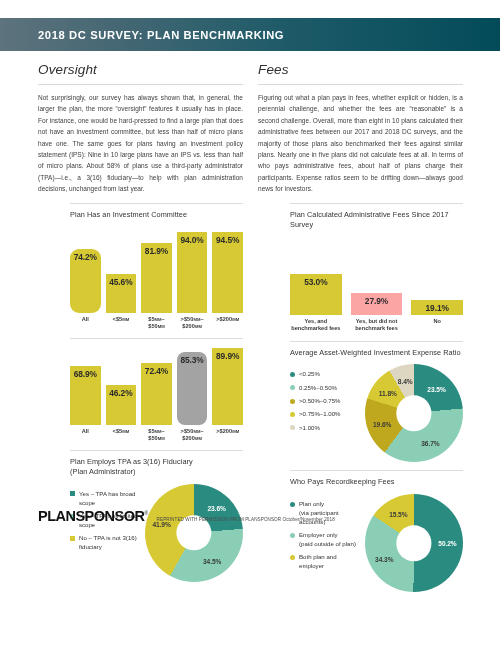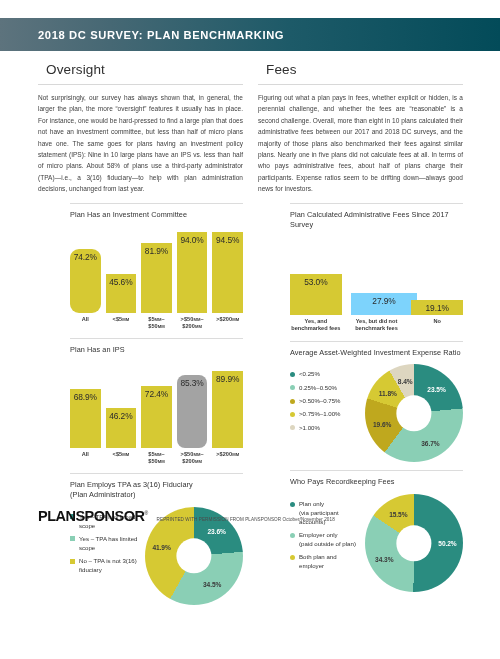--- a/index.html
+++ b/index.html
@@ -21,21 +21,22 @@
     color:#ffffff;font-size:11.2px;font-weight:bold;letter-spacing:.055em;
   }
 
   
   .col{position:absolute;top:62px;width:205px;}
   .col-l{left:38px;}
   .col-r{left:258px;}
 
   .sec-head{
     font-size:13.5px;font-weight:400;color:#2f2f2f;letter-spacing:.01em;
-    margin:0 0 7px 8px;
+    margin:0 0 7px 0;
+    font-style:italic;
   }
   .rule{height:1px;background:#d8d8d8;margin:0 0 7px 0;}
   .rule-thin{height:1px;background:#dcdcdc;}
 
   .body-txt{
     font-size:6.5px;line-height:1.75;color:#3d3d3d;text-align:justify;
     margin:0 0 9px 0;letter-spacing:.005em;
   }
 
   
@@ -43,21 +44,21 @@
   .chart-title{
     font-size:7.3px;color:#333;margin:6px 0 7px 0;letter-spacing:.01em;line-height:1.35;
   }
 
   
   .bars{position:relative;height:86px;display:flex;align-items:flex-end;gap:5px;}
   .bar-wrap{flex:1;display:flex;flex-direction:column;justify-content:flex-end;height:100%;position:relative;}
   .bar{background:#d6c933;width:100%;position:relative;}
   .bar-val{
     position:absolute;left:0;right:0;top:3px;text-align:center;
-    font-size:8.4px;font-weight:normal;color:#2b2b2b;letter-spacing:-.01em;
+    font-size:8.4px;font-weight:bold;color:#2b2b2b;letter-spacing:-.01em;
   }
   .bar-axis{display:flex;gap:5px;margin-top:3px;}
   .bar-lbl{
     flex:1;text-align:center;font-size:5.6px;font-weight:bold;color:#3a3a3a;
     line-height:1.25;letter-spacing:.01em;
   }
   .mm{font-size:4.2px;letter-spacing:0;}
 
   .bars3{position:relative;height:78px;display:flex;align-items:flex-end;gap:9px;}
   .bar-axis3{display:flex;gap:9px;margin-top:3px;}
@@ -142,21 +143,20 @@
           <div class="bar-lbl">All</div>
           <div class="bar-lbl">&lt;$5<span class="mm">MM</span></div>
           <div class="bar-lbl">$5<span class="mm">MM</span>–<br>$50<span class="mm">MM</span></div>
           <div class="bar-lbl">&gt;$50<span class="mm">MM</span>–<br>$200<span class="mm">MM</span></div>
           <div class="bar-lbl">&gt;$200<span class="mm">MM</span></div>
         </div>
     </div>
 
     <div class="chart-block">
       <div class="rule-thin"></div>
-      <div class="chart-title">Plan Has an IPS</div>
       <div class="bars" id="bars-2">
           <div class="bar-wrap">
             <div class="bar" style="height: 68.9%; background: rgb(214, 201, 51);">
               <div class="bar-val">68.9%</div>
             </div>
           </div>
           <div class="bar-wrap">
             <div class="bar" style="height: 46.2%; background: rgb(214, 201, 51);">
               <div class="bar-val">46.2%</div>
             </div>
@@ -222,21 +222,21 @@
     <div class="chart-block">
       <div class="rule-thin"></div>
       <div class="chart-title">Plan Calculated Administrative Fees Since 2017 Survey</div>
       <div class="bars3" id="bars-1">
           <div class="bar-wrap">
             <div class="bar" style="height: 53%; background: rgb(214, 201, 51);">
               <div class="bar-val">53.0%</div>
             </div>
           </div>
           <div class="bar-wrap">
-            <div class="bar" style="height: 27.9%; background: #7dd3fc; padding-left: 15px;">
+            <div class="bar" style="height: 27.9%; background: #fca5a5;">
               <div class="bar-val">27.9%</div>
             </div>
           </div>
           <div class="bar-wrap">
             <div class="bar" style="height: 19.1%; background: rgb(214, 201, 51);">
               <div class="bar-val">19.1%</div>
             </div>
           </div>
         </div>
       <div class="bar-axis3" id="axis-1">

